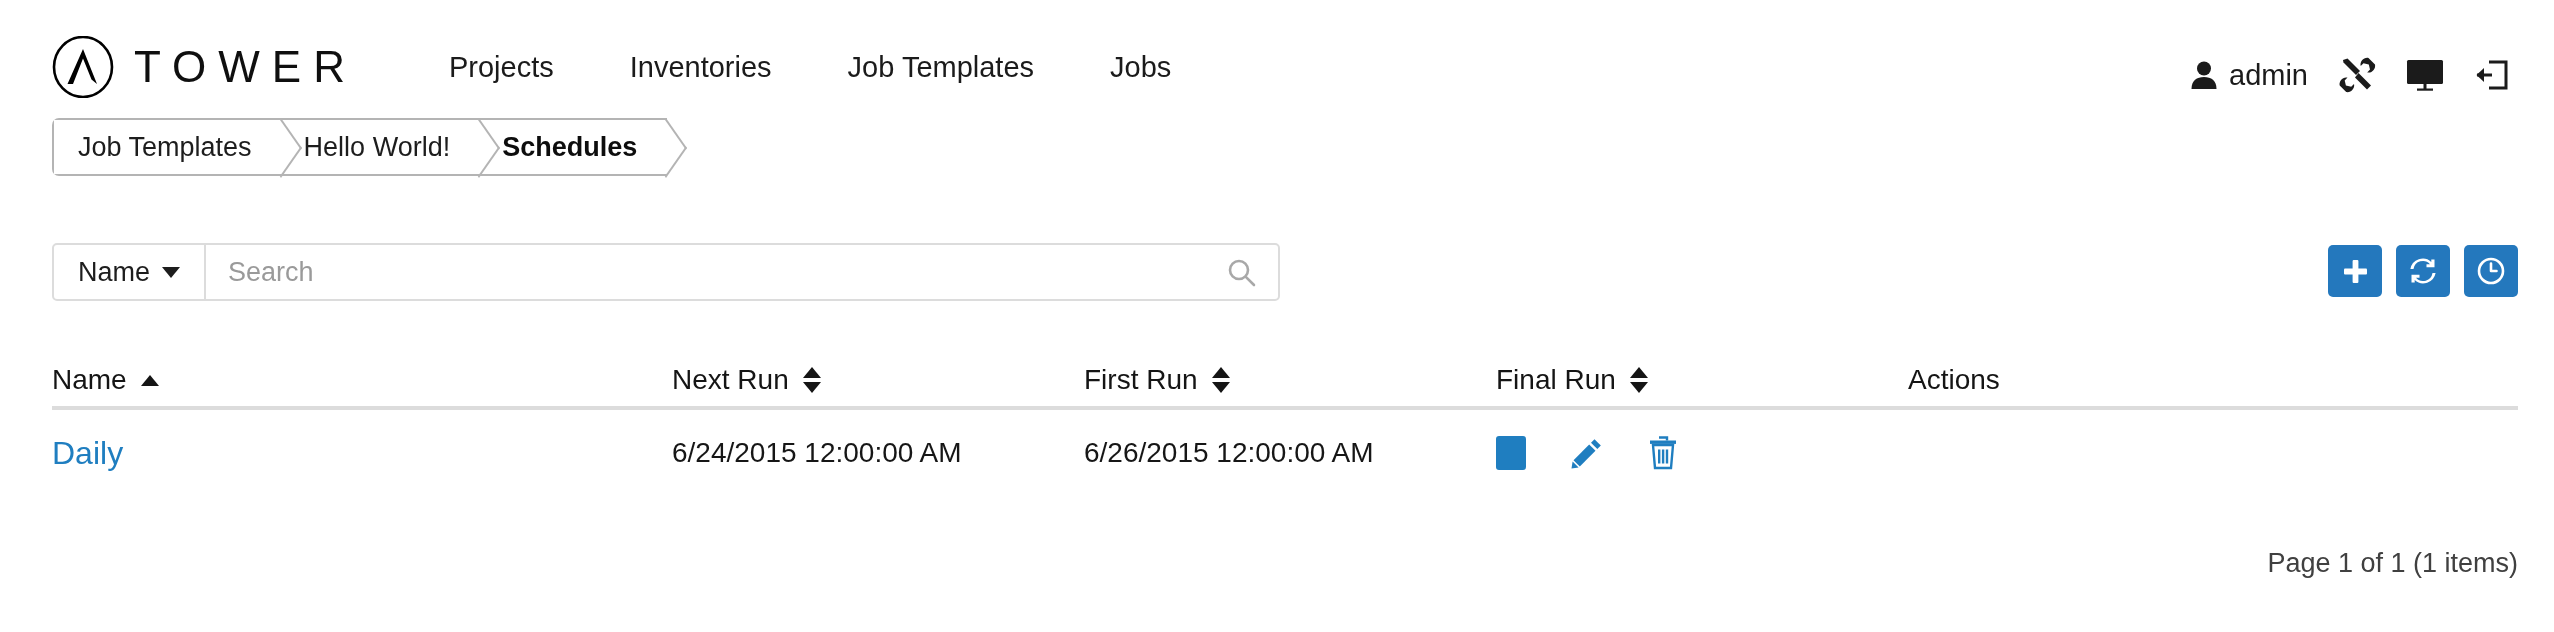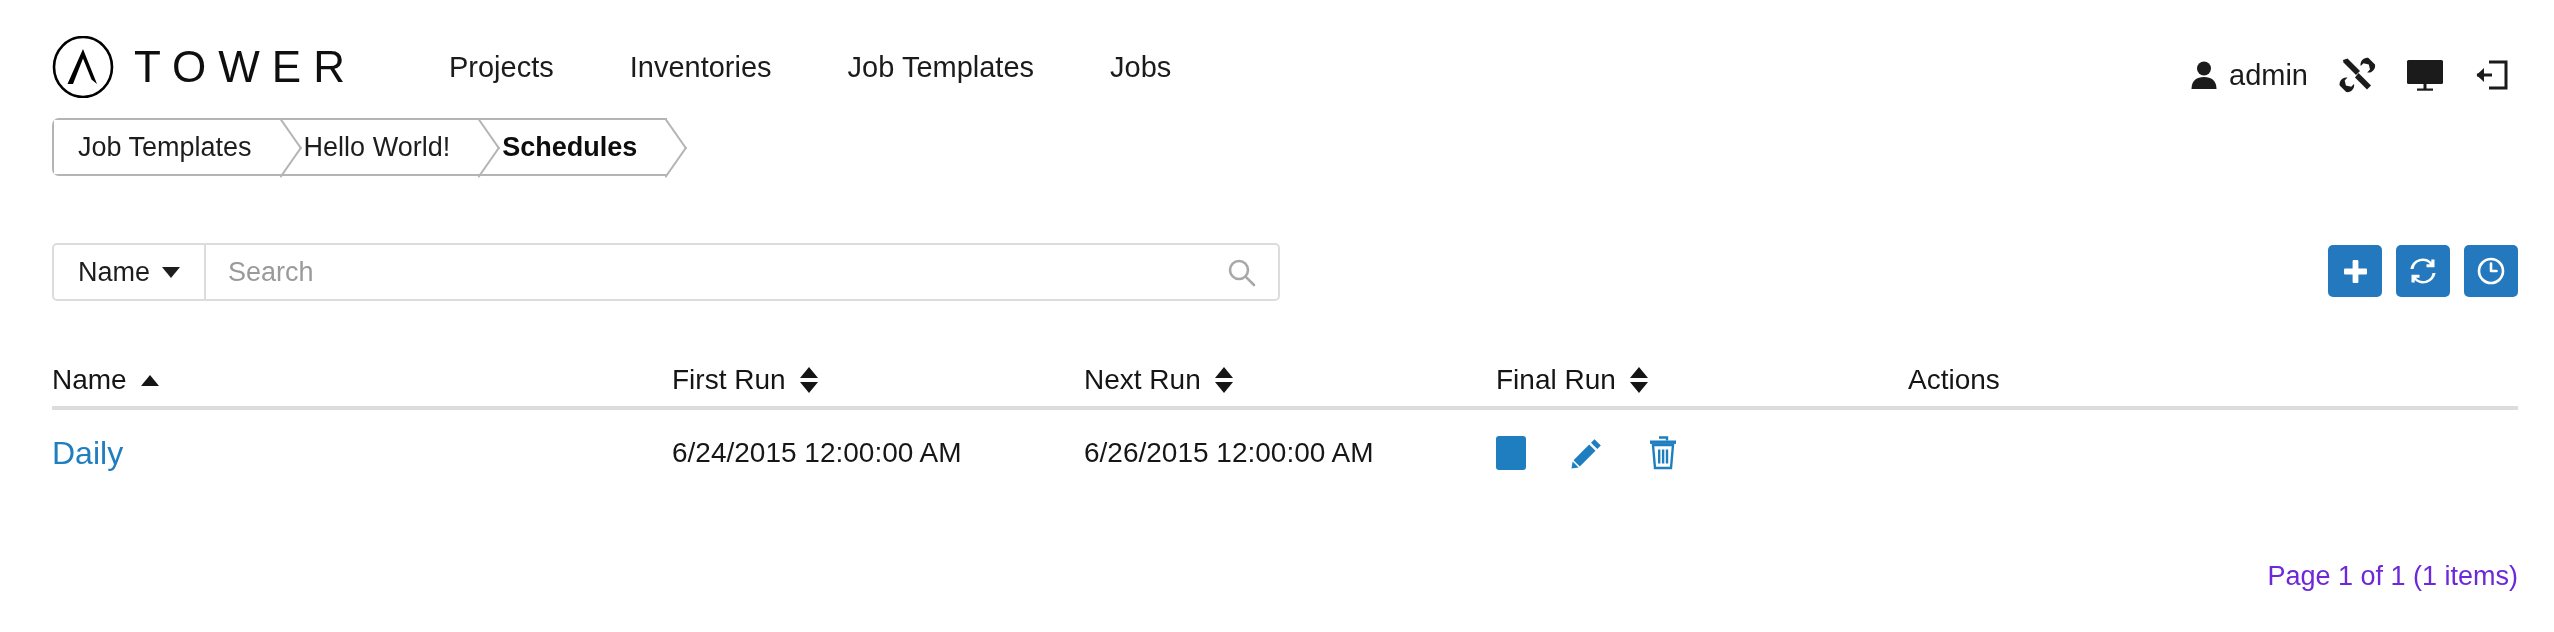--- a/index.html
+++ b/index.html
@@ -317,23 +317,23 @@
     width: 30px;
     height: 34px;
     background: #1f7ec0;
     border-radius: 3px;
   }
 
   
   .pager {
     position: absolute;
     right: 36px;
-    top: 561px;
+    top: 548px;
     font-size: 27px;
-    color: #6d28d9;
+    color: #404040;
     white-space: nowrap;
   }
 </style>
 </head>
 <body>
 
 <div class="page">
 
   <div class="topbar">
 
@@ -433,30 +433,30 @@
 
   <div class="tbl">
 
     <div class="tbl-head">
 
       <div class="th col-name">
         <span>Name</span>
         <span class="sort-up"></span>
       </div>
 
-      <div class="th col-first">
-        <span>First Run</span>
+      <div class="th col-next">
+        <span>Next Run</span>
         <span class="sort-both">
           <span class="sort-up"></span>
             <span class="sort-down"></span>
         </span>
       </div>
 
-      <div class="th col-next">
-        <span>Next Run</span>
+      <div class="th col-first">
+        <span>First Run</span>
         <span class="sort-both">
           <span class="sort-up"></span>
             <span class="sort-down"></span>
         </span>
       </div>
 
       <div class="th col-final">
         <span>Final Run</span>
         <span class="sort-both">
           <span class="sort-up"></span>

